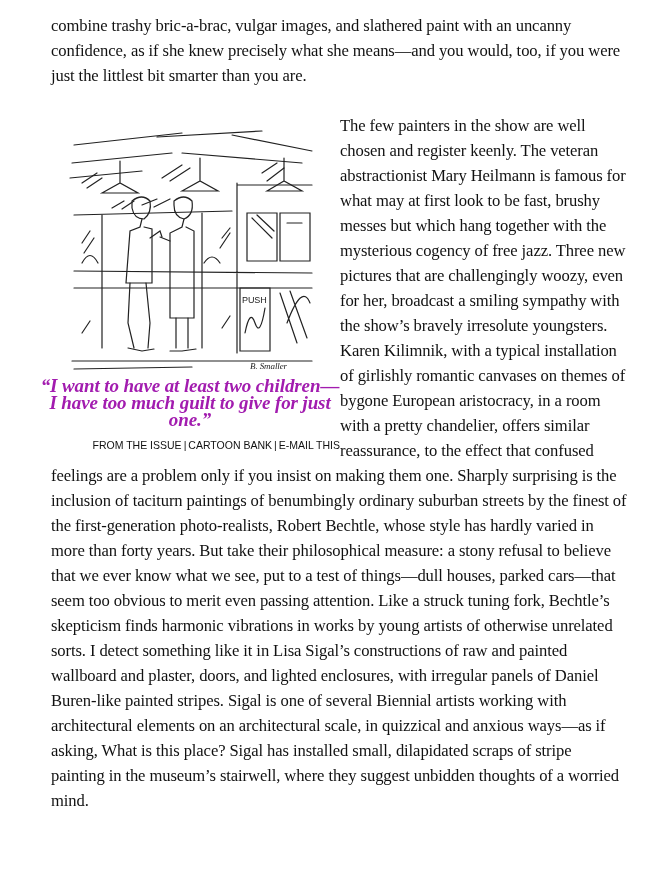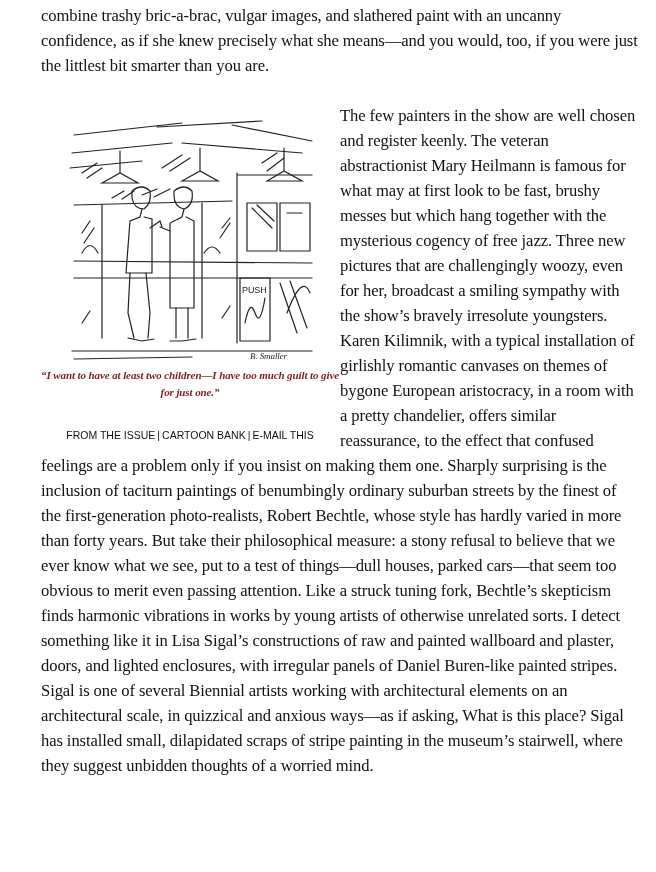--- a/index.html
+++ b/index.html
@@ -5,33 +5,33 @@
   html, body { margin: 0; padding: 0; background: #ffffff; }
   body {
     width: 656px; height: 872px; overflow: hidden; position: relative;
     font-family: "Liberation Serif", "DejaVu Serif", serif;
     color: #111111;
   }
   .article {
     position: absolute; left: 40px; top: 2px; width: 600px;
     font-size: 16.6px; line-height: 25px; letter-spacing: -0.1px;
   }
-  .article p { margin: 1px; }
+  .article p { margin: 11px; }
   .para1 { margin-bottom: 25px !important; }
   .cartoon-box {
     float: left; width: 300px; height: 350px; margin-top: -2px;
     position: relative;
   }
   .cartoon-svg { position: absolute; left: 22px; top: 12px; width: 258px; height: 250px; }
   .caption {
     position: absolute; left: 0; top: 266px; width: 300px; text-align: center;
-    font-style: italic; font-weight: bold; font-size: 11px; line-height: 17px; color: #7f1d1d;
+    font-style: italic; font-weight: bold; font-size: 19px; line-height: 17px; color: #a21caf;
   }
   .caption-links {
-    position: absolute; left: 0; top: 322px; width: 300px; text-align: center;
+    position: absolute; left: 0; top: 322px; width: 300px; text-align: right;
     font-family: "Liberation Sans", "DejaVu Sans", sans-serif; font-size: 10.5px; color: #111;
     letter-spacing: 0;
   }
   .caption-links a { color: #111; text-decoration: none; cursor: pointer; }
   .sep { margin: 0 2px; }
 </style>
 </head>
 <body>
 
 <div class="article">

